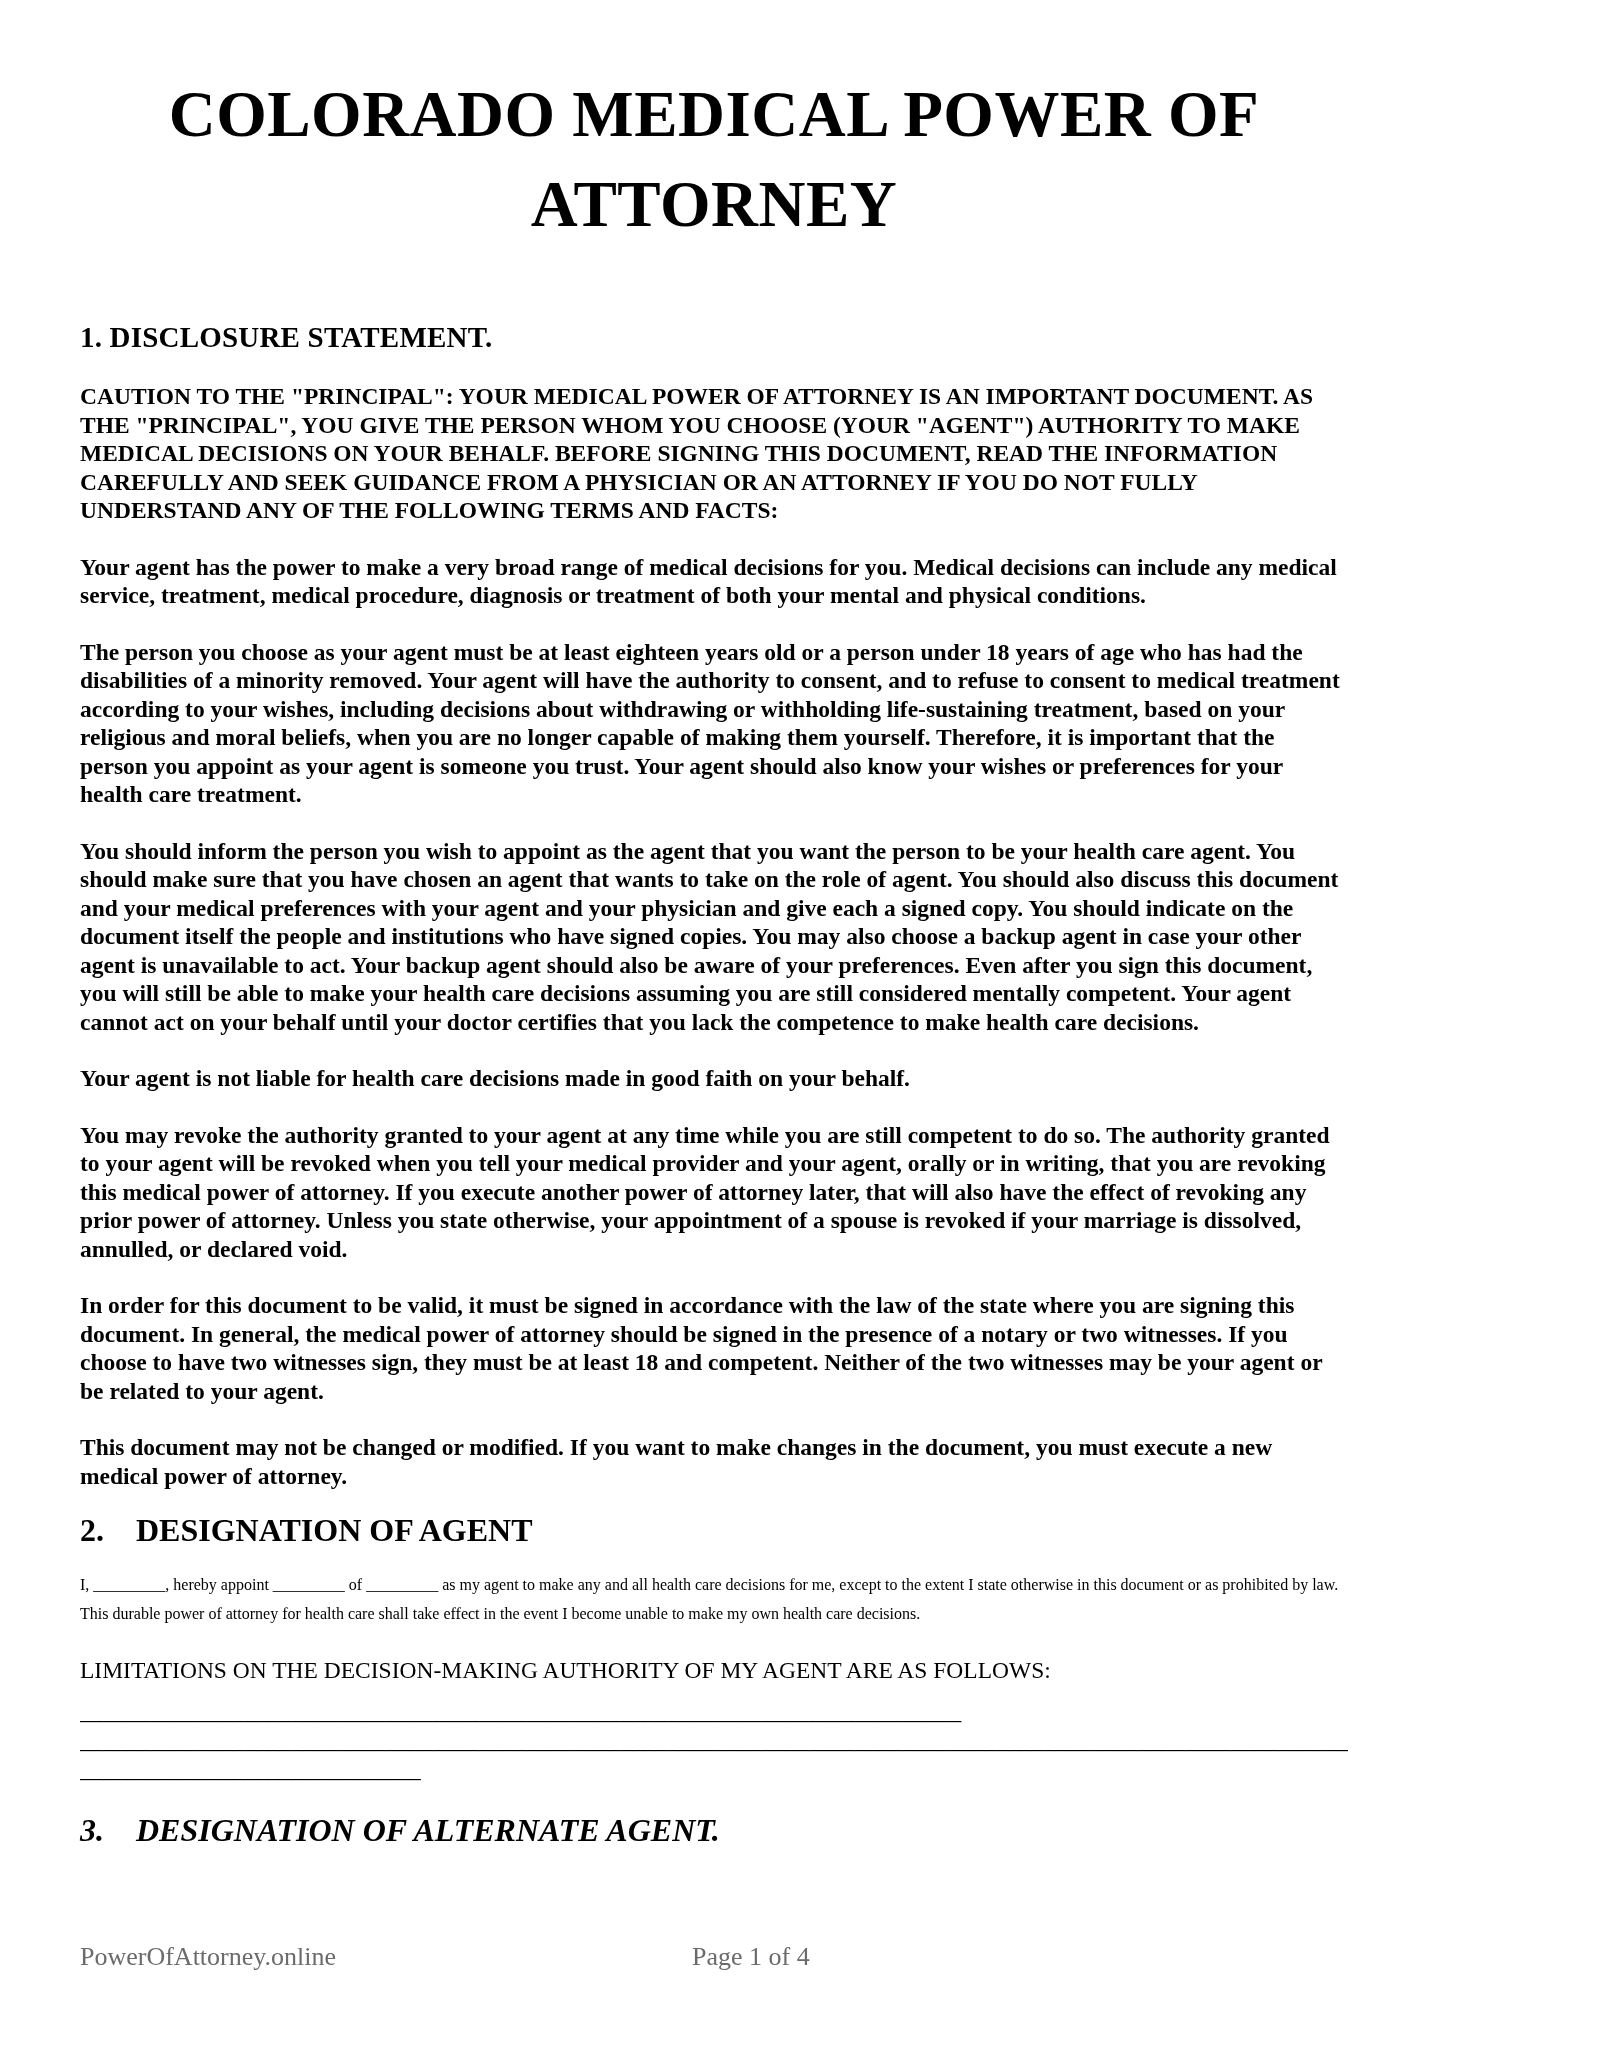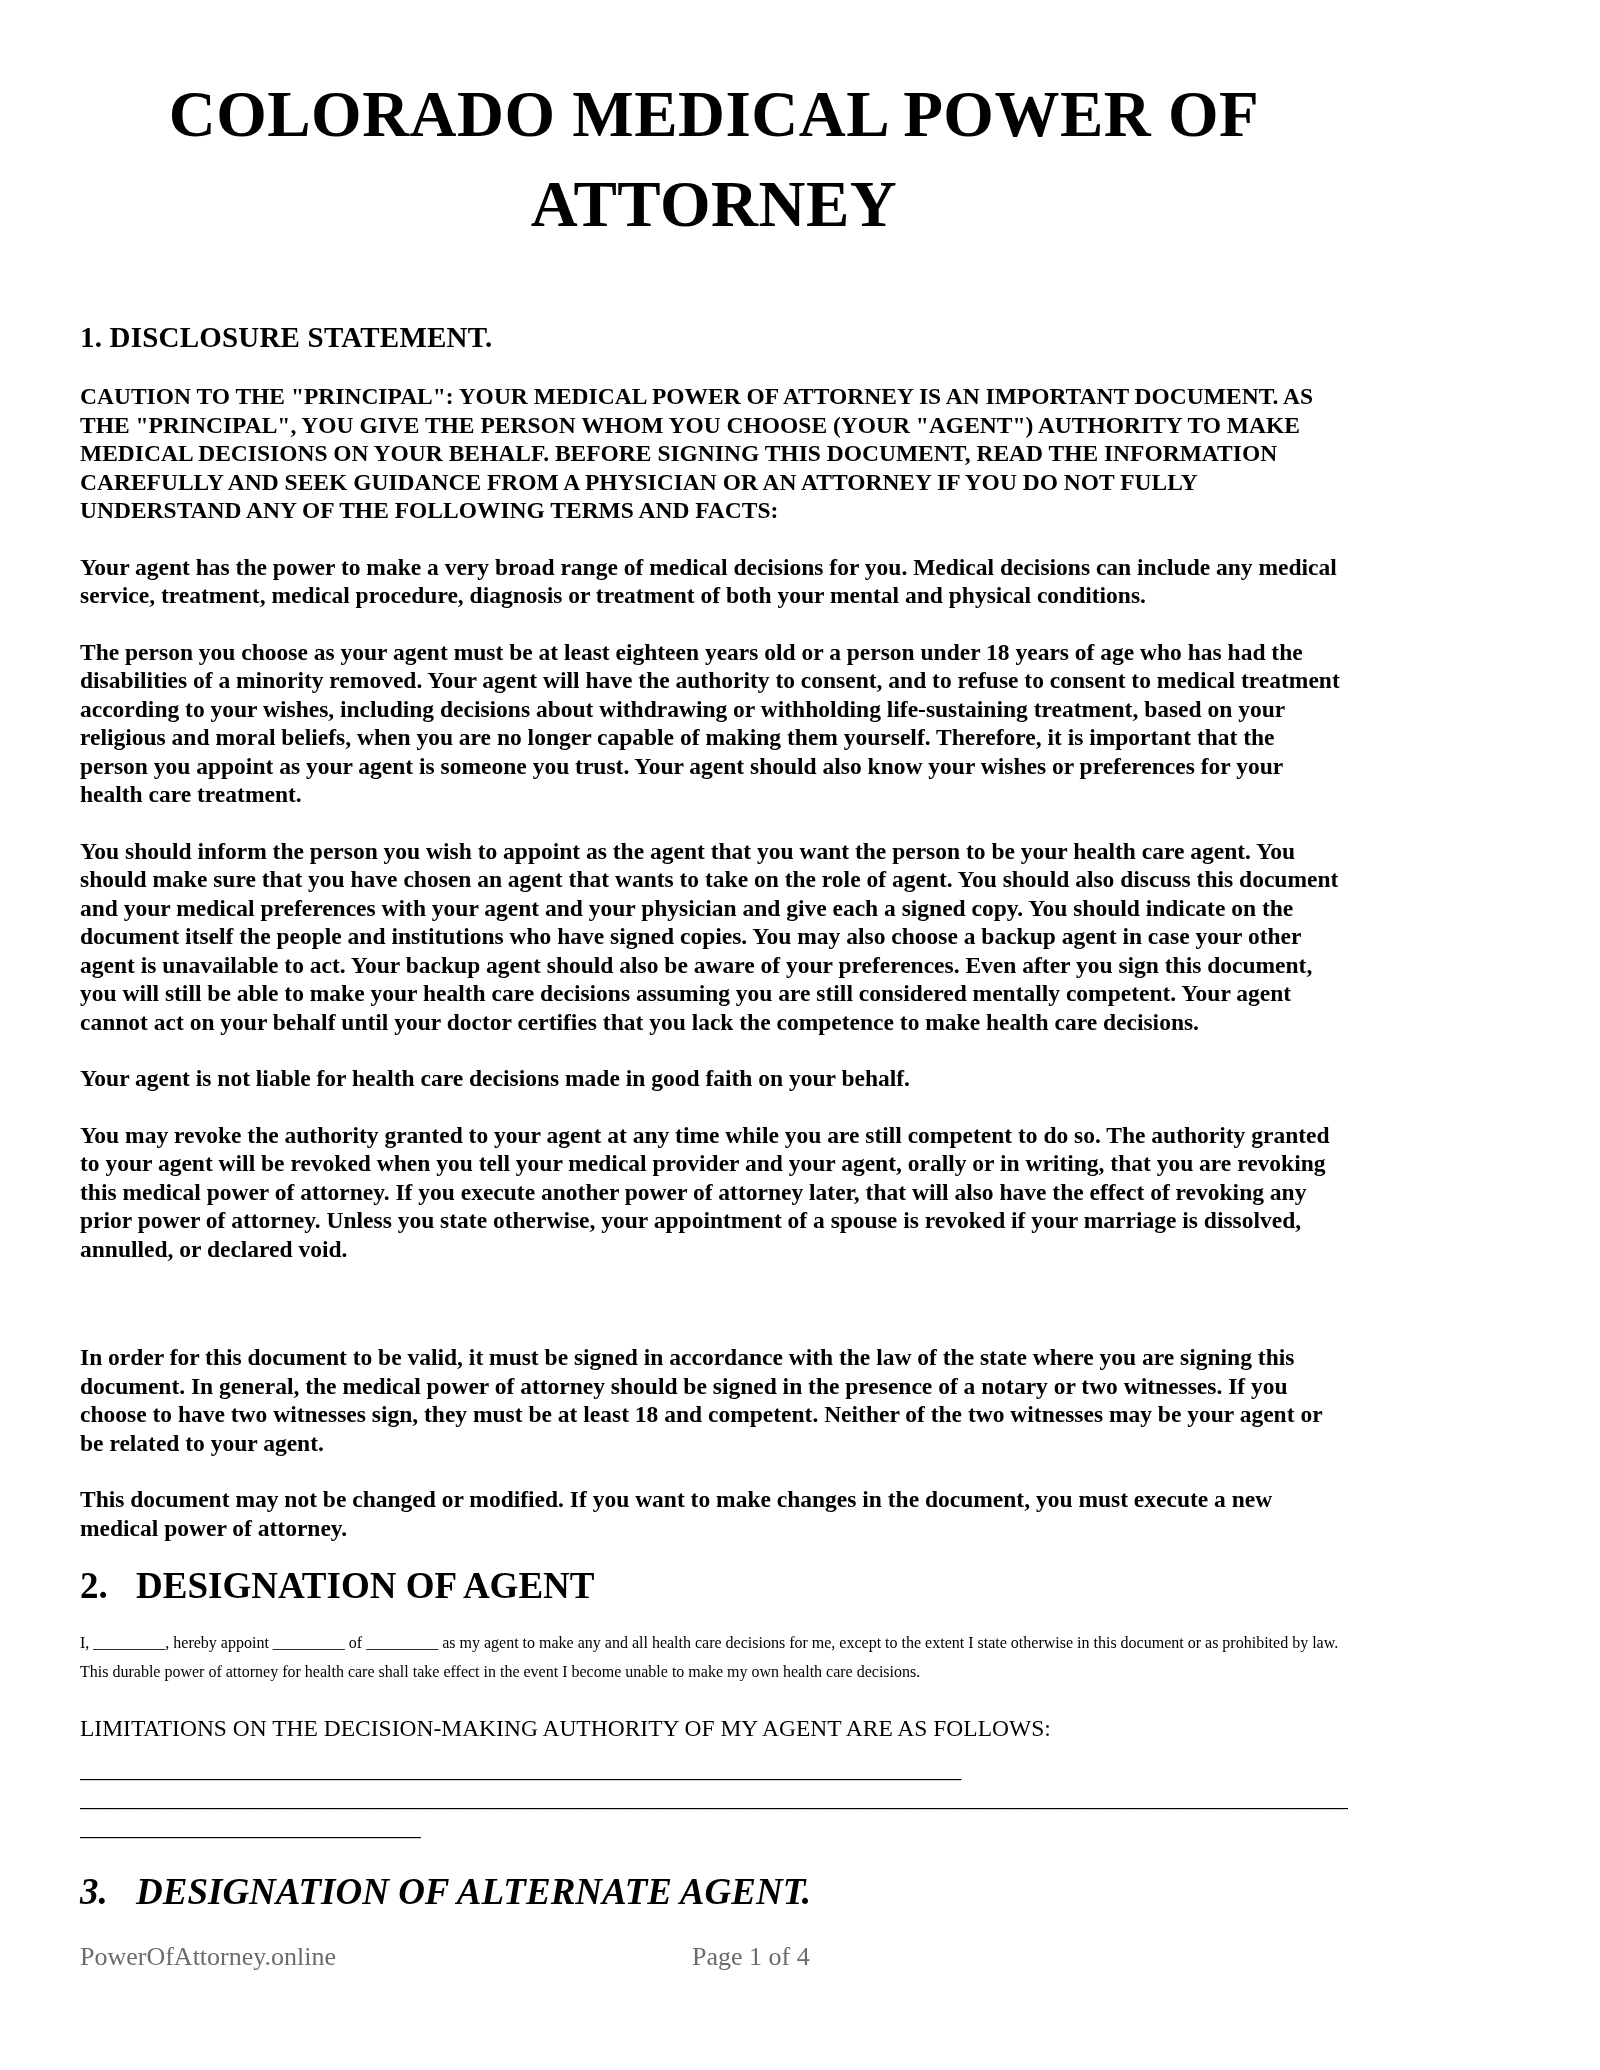--- a/index.html
+++ b/index.html
@@ -28,23 +28,23 @@
     font-weight: bold;
     margin: 72px 0 0;
     letter-spacing: 0.2px;
   }
   p.disclosure {
     font-size: 23.5px;
     font-weight: bold;
     line-height: 28.5px;
     margin: 28px 0 0;
   }
-  p.extra-gap { margin-top: 80px; }
+  p.extra-gap { margin-top: 28px; }
   .num-heading {
-    font-size: 37px;
+    font-size: 32px;
     font-weight: bold;
     margin: 22px 0 0;
   }
   .num-heading.alt { margin-top: 28px; font-style: italic; }
   .num-heading .sec-num { display: inline-block; min-width: 56px; }
   p.body-regular {
     font-size: 16px;
     font-weight: normal;
     line-height: 28.5px;
     margin: 22px 0 0;

